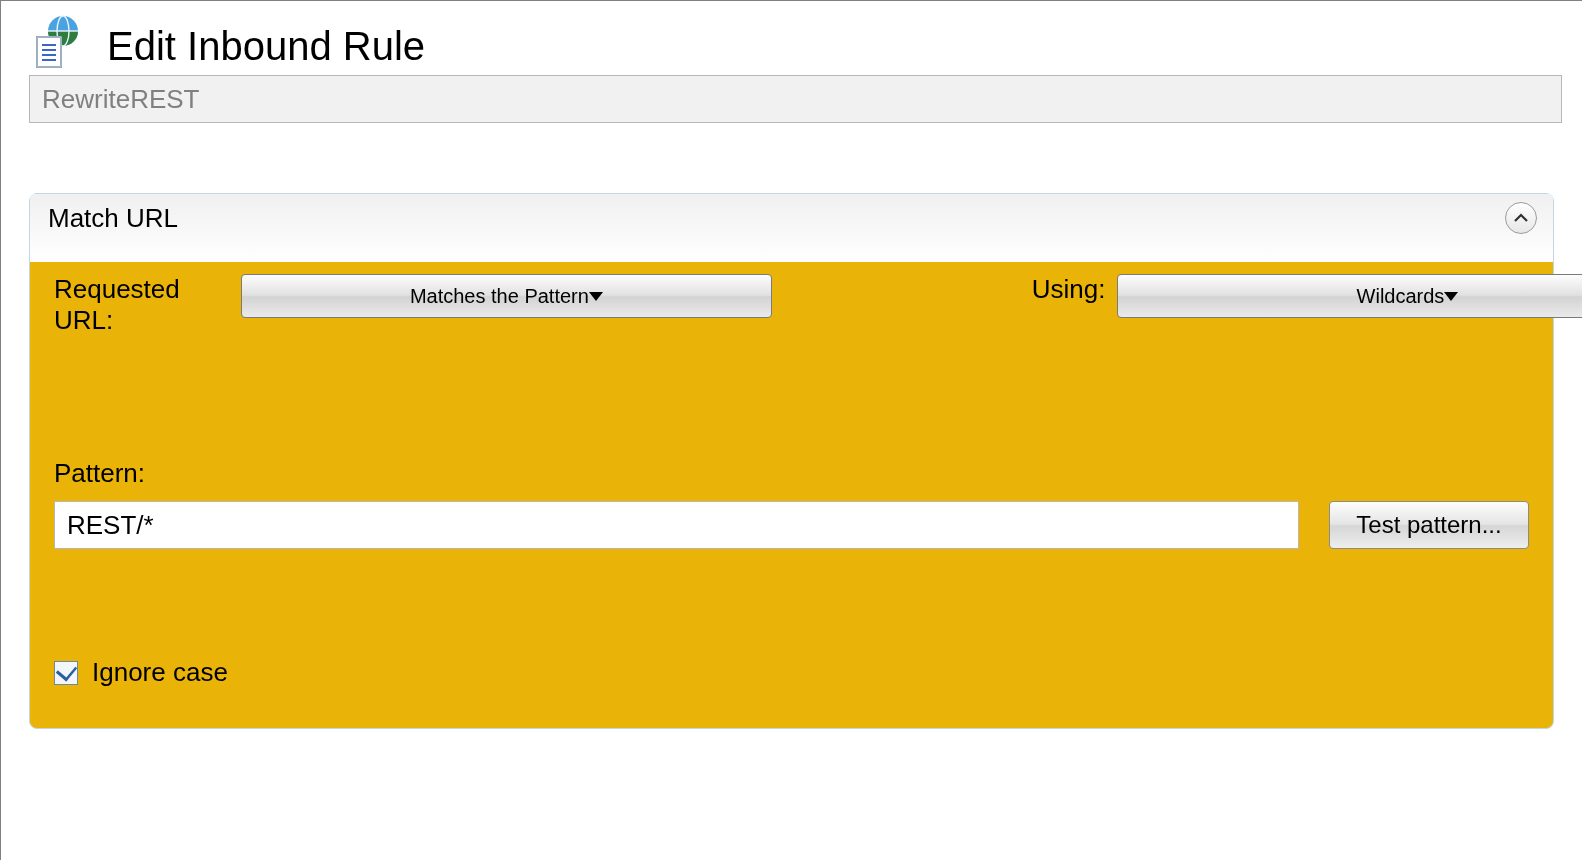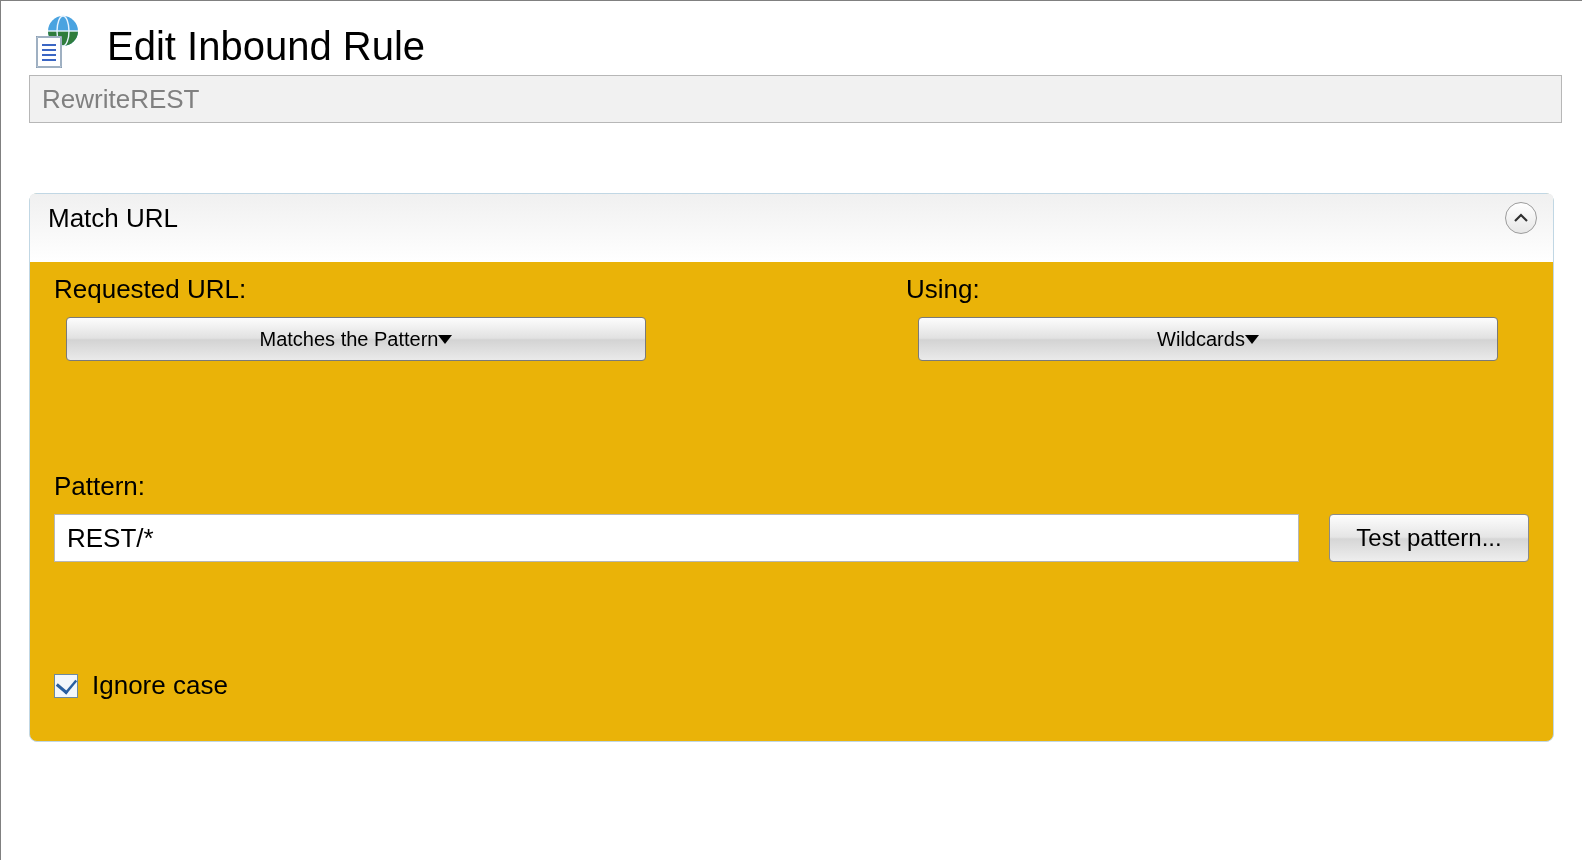--- a/index.html
+++ b/index.html
@@ -87,21 +87,21 @@
     display:flex;align-items:center;justify-content:center;
     cursor:pointer;
   }
   .collapse-btn svg{display:block}
   
   .row{
     display:flex;
     gap:260px;
     margin-top:12px;
   }
-  .col{display:flex;flex-direction:column}
+  .col{display:flex;flex-direction:row}
   .col label{
     font-size:26px;
     margin-bottom:12px;
   }
   .dropdown{
     box-sizing:border-box;
     width:580px;height:44px;
     border:1px solid #7a7a7a;
     border-radius:4px;
     background:linear-gradient(to bottom,#fdfdfd 0%,#e1e1e1 48%,#d3d3d3 52%,#eaeaea 100%);

